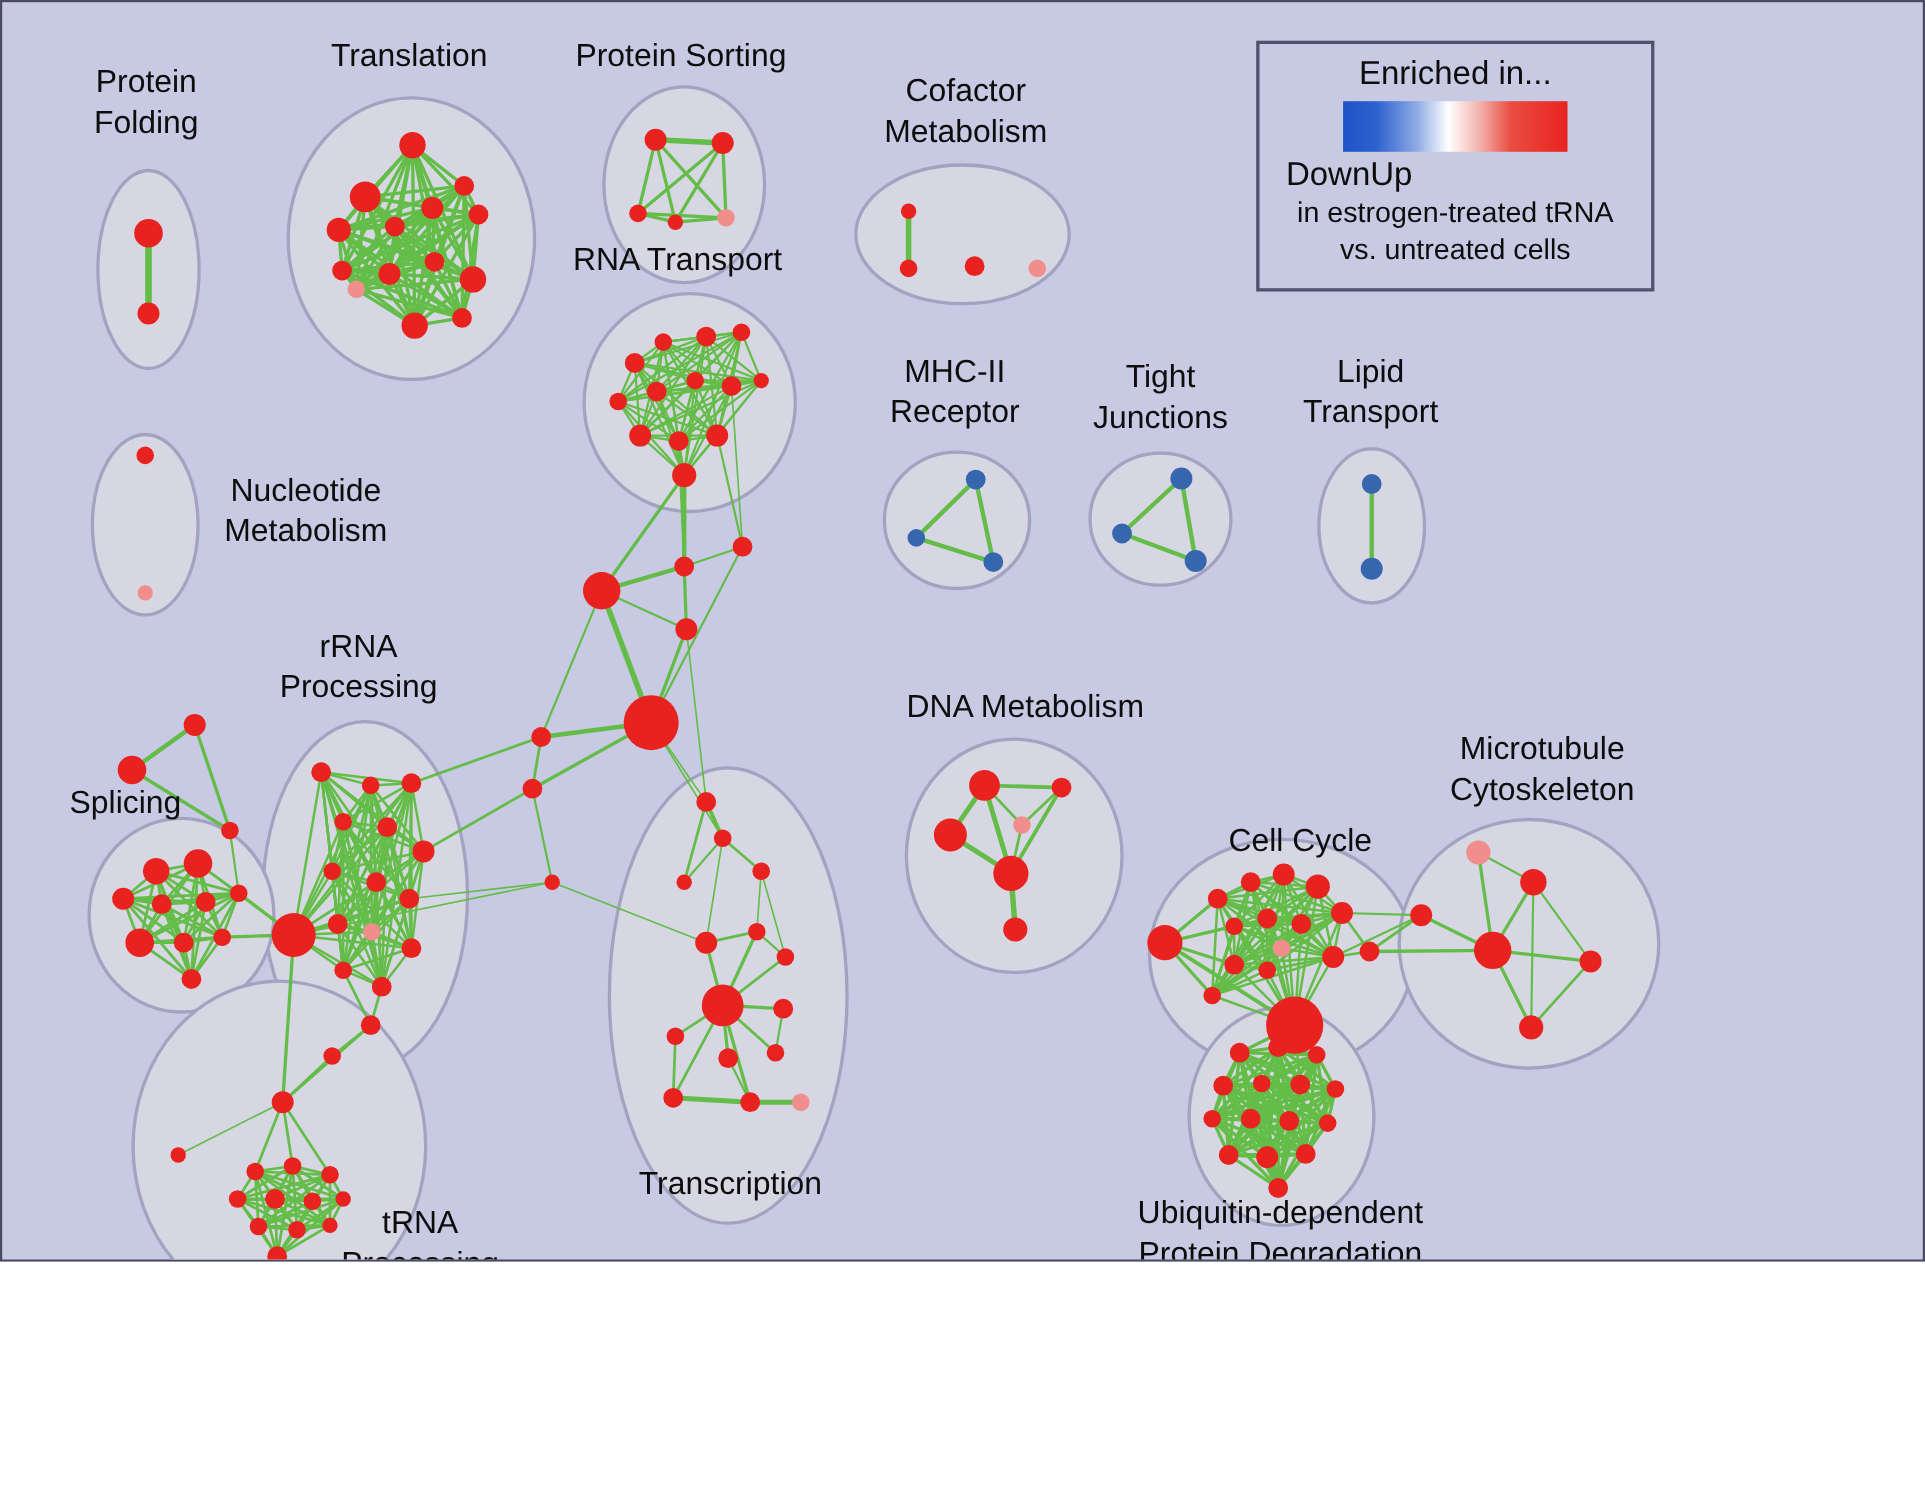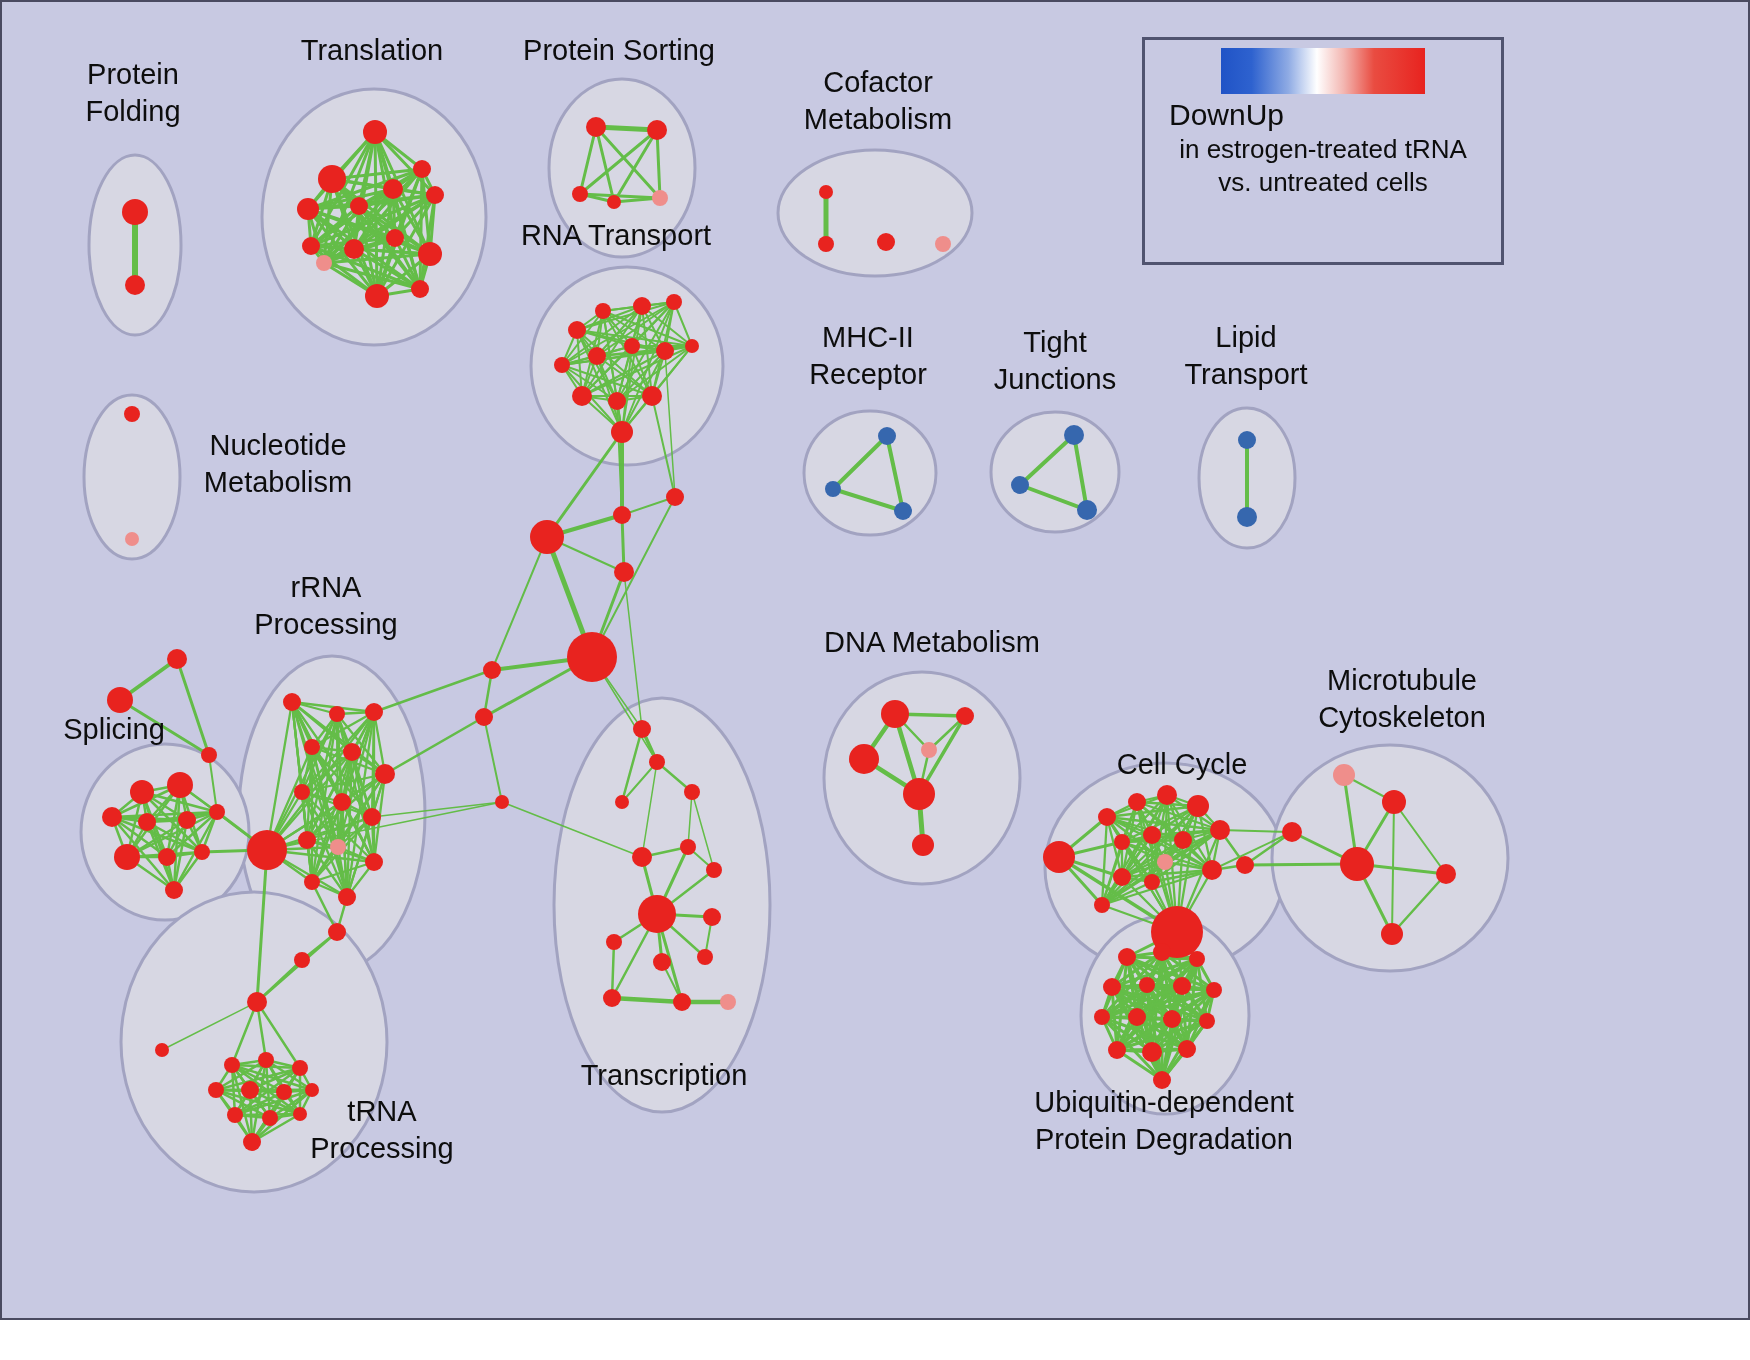--- a/index.html
+++ b/index.html
@@ -1,18 +1,18 @@
 <!DOCTYPE html>
 <html><head>
 <meta charset="utf-8">
 <style>
   html,body{margin:0;padding:0;background:#ffffff;}
   .figure-canvas{
     position:relative;
-    width:1750px;height:1320px;
+    width:1750px;height:1147px;
     background:#c8c9e2;
     border:2px solid #4a4a60;
     box-sizing:border-box;
     overflow:hidden;
     font-family:"Liberation Sans",sans-serif;
   }
   svg{position:absolute;left:0;top:0;}
   .legend{
     position:absolute;left:1140px;top:35px;width:362px;height:228px;
     border:3px solid #50536f;box-sizing:border-box;text-align:center;color:#0d0d0d;
@@ -910,20 +910,21 @@
       <text x="112" y="737" text-anchor="middle" font-size="29" fill="#0d0d0d" font-family="&quot;Liberation Sans&quot;, sans-serif"><tspan x="112" y="737">Splicing</tspan></text>
       <text x="380" y="1119" text-anchor="middle" font-size="29" fill="#0d0d0d" font-family="&quot;Liberation Sans&quot;, sans-serif"><tspan x="380" y="1119">tRNA</tspan><tspan x="380" y="1156">Processing</tspan></text>
       <text x="662" y="1083" text-anchor="middle" font-size="29" fill="#0d0d0d" font-family="&quot;Liberation Sans&quot;, sans-serif"><tspan x="662" y="1083">Transcription</tspan></text>
       <text x="930" y="650" text-anchor="middle" font-size="29" fill="#0d0d0d" font-family="&quot;Liberation Sans&quot;, sans-serif"><tspan x="930" y="650">DNA Metabolism</tspan></text>
       <text x="1180" y="772" text-anchor="middle" font-size="29" fill="#0d0d0d" font-family="&quot;Liberation Sans&quot;, sans-serif"><tspan x="1180" y="772">Cell Cycle</tspan></text>
       <text x="1400" y="688" text-anchor="middle" font-size="29" fill="#0d0d0d" font-family="&quot;Liberation Sans&quot;, sans-serif"><tspan x="1400" y="688">Microtubule</tspan><tspan x="1400" y="725">Cytoskeleton</tspan></text>
       <text x="1162" y="1110" text-anchor="middle" font-size="29" fill="#0d0d0d" font-family="&quot;Liberation Sans&quot;, sans-serif"><tspan x="1162" y="1110">Ubiquitin-dependent</tspan><tspan x="1162" y="1147">Protein Degradation</tspan></text>
     </svg>
 
   <div class="legend">
+    <div class="legend-title">Enriched in...</div>
     <div class="legend-bar"></div>
     <div class="legend-row">
       <span>Down</span>
       <span>Up</span>
     </div>
     <div class="legend-caption">in estrogen-treated tRNA</div>
     <div class="legend-caption">vs. untreated cells</div>
   </div>
 </div>
 

